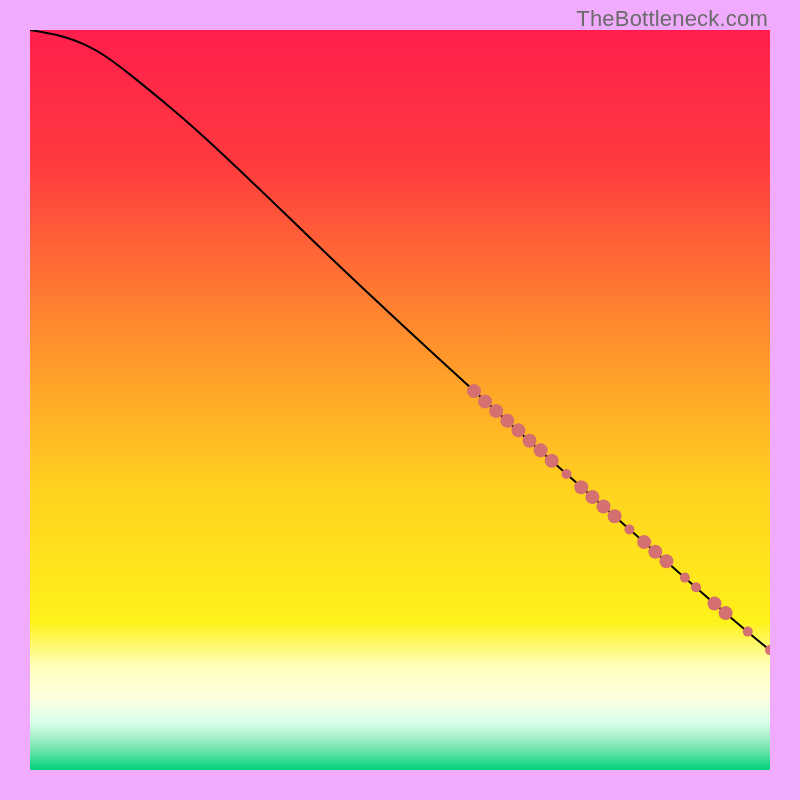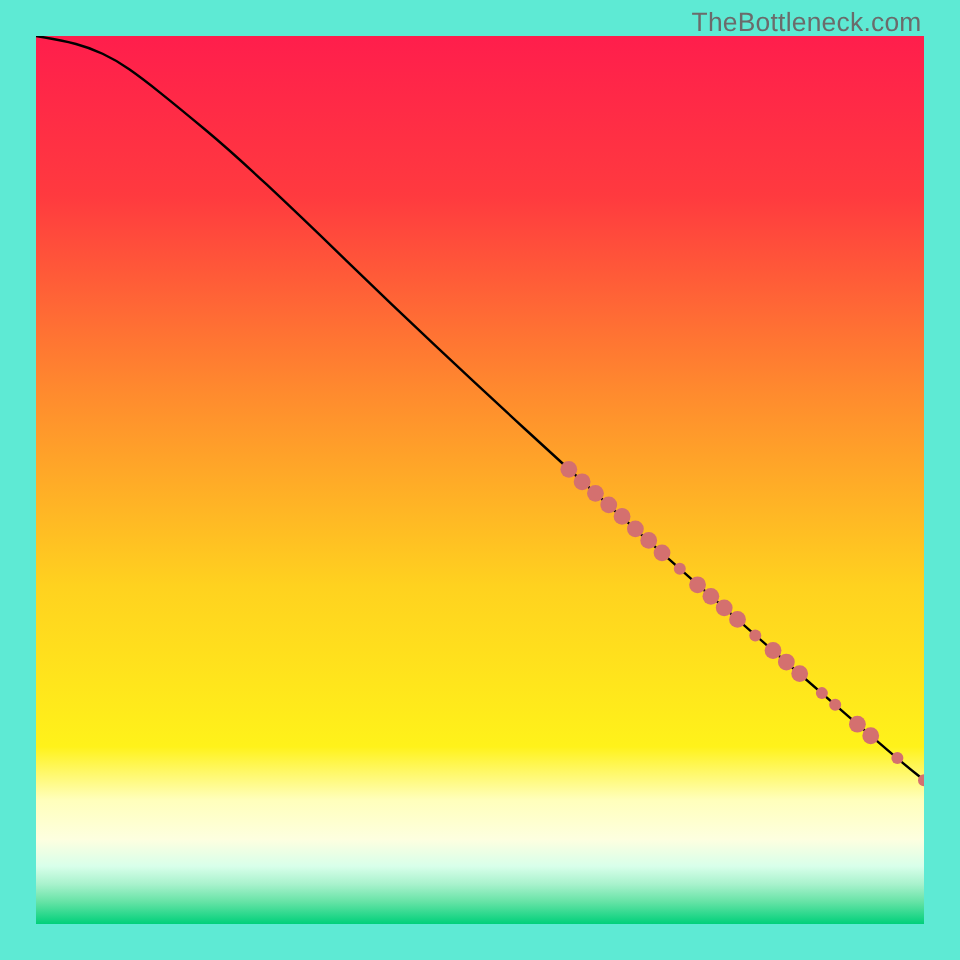--- a/index.html
+++ b/index.html
@@ -8,21 +8,21 @@
     width: 800px;
     height: 800px;
     background: #000;
     overflow: hidden;
     font-family: Arial, Helvetica, sans-serif;
   }
   .stage {
     position: relative;
     width: 800px;
     height: 800px;
-    background: #5eead4;
+    background: #f0abfc;
   }
   .plot {
     position: absolute;
     left: 30px;
     top: 30px;
     width: 740px;
     height: 740px;
     overflow: hidden;
   }
   .watermark {

